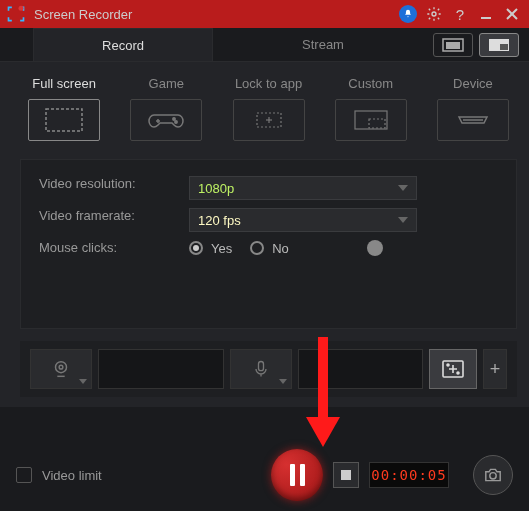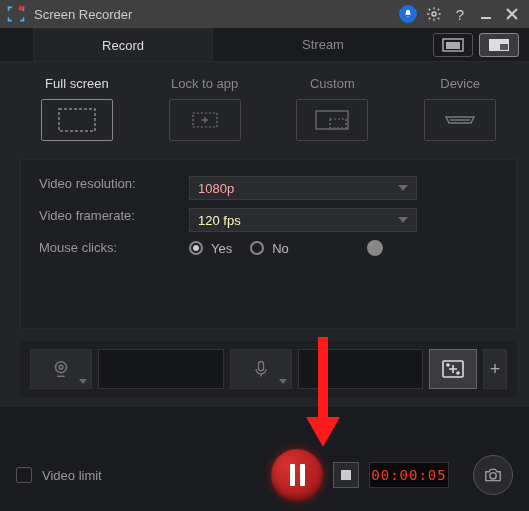--- a/index.html
+++ b/index.html
@@ -1,19 +1,19 @@
 <!DOCTYPE html>
 <html><head>
 <meta charset="utf-8">
 <style>
   * { box-sizing: border-box; margin: 0; padding: 0; font-family: "Segoe UI", Arial, sans-serif; }
   body { background: #1a1b1e; width: 529px; height: 511px; overflow: hidden; color: #aaa; font-size: 13px; user-select: none; position: relative; }
 
   
-  .titlebar { height: 28px; display: flex; align-items: center; padding: 8px 6px; background: #404040; }
+  .titlebar { height: 28px; display: flex; align-items: center; padding: 8px 6px; background: #b91c1c; }
   .app-icon { width: 20px; height: 20px; margin-right: 8px; position: relative; }
   .app-icon svg { width: 20px; height: 20px; }
   .title { color: #ccc; font-size: 13px; flex: 0 0 auto; }
   .titlebar-spacer { flex: 1; }
   .titlebar-btn { width: 22px; height: 22px; display: flex; align-items: center; justify-content: center; color: #ccc; margin-left: 4px; cursor: pointer; }
   .notif-badge { width: 18px; height: 18px; border-radius: 50%; background: #1e6fd9; display: flex; align-items: center; justify-content: center; }
   .notif-badge svg { width: 10px; height: 10px; }
 
   
   .tabs-row { height: 34px; display: flex; align-items: stretch; border-bottom: 1px solid #2a2b2e; padding: 0 6px 0 0;}
@@ -150,20 +150,32 @@
   <div class="sources">
     <div class="source selected">
       <div class="source-label">Full screen</div>
       <div class="source-box">
         <svg viewBox="0 0 40 26">
             <rect x="2" y="2" width="36" height="22" fill="none" stroke="#888" stroke-width="1.5" stroke-dasharray="3 2"></rect>
           </svg>
       </div>
     </div>
     <div class="source">
+      <div class="source-label">Game</div>
+      <div class="source-box">
+        <svg viewBox="0 0 40 26" fill="none" stroke="#777" stroke-width="1.5">
+            <path d="M8 8h24c3 0 5 3 5 6s-2 6-5 6c-2 0-3-1-4-2l-2-2h-12l-2 2c-1 1-2 2-4 2-3 0-5-3-5-6s2-6 5-6z"></path>
+            <line x1="12" y1="12" x2="12" y2="16"></line>
+            <line x1="10" y1="14" x2="14" y2="14"></line>
+            <circle cx="28" cy="12" r="1.2" fill="#777"></circle>
+            <circle cx="30" cy="15" r="1.2" fill="#777"></circle>
+          </svg>
+      </div>
+    </div>
+    <div class="source">
       <div class="source-label">Lock to app</div>
       <div class="source-box">
         <svg viewBox="0 0 40 26" fill="none" stroke="#777" stroke-width="1.2">
             <rect x="8" y="6" width="24" height="14" stroke-dasharray="2 2"></rect>
             <line x1="20" y1="10" x2="20" y2="16"></line>
             <line x1="17" y1="13" x2="23" y2="13"></line>
           </svg>
       </div>
     </div>
     <div class="source">
@@ -183,21 +195,21 @@
             <line x1="10" y1="13" x2="30" y2="13"></line>
           </svg>
       </div>
     </div>
   </div>
 
   <div class="settings">
     <div class="setting-row">
       <div class="setting-label">Video resolution:</div>
       <div class="select">
-        <span style="color:#fca5a5">1080p</span>
+        <span style="color:#bef264">1080p</span>
         <span class="caret"></span>
       </div>
     </div>
     <div class="setting-row">
       <div class="setting-label">Video framerate:</div>
       <div class="select">
         <span style="color:#fef9c3">120 fps</span>
         <span class="caret"></span>
       </div>
     </div>

